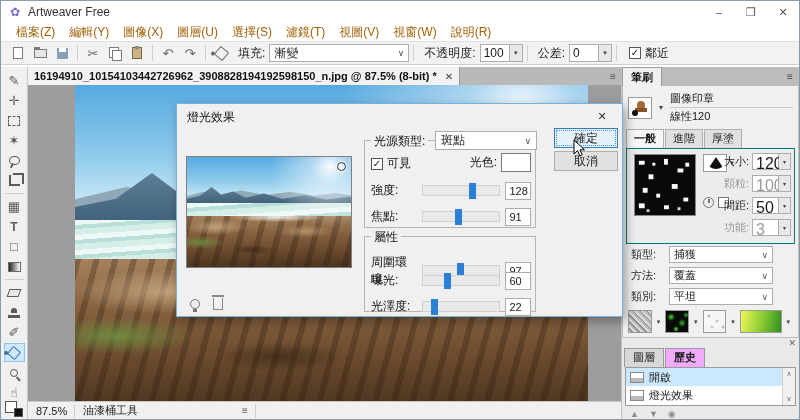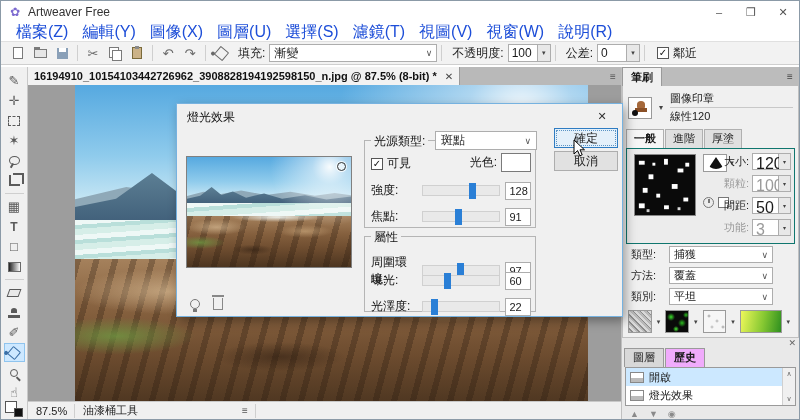--- a/index.html
+++ b/index.html
@@ -10,21 +10,21 @@
 
   
   .titlebar { height:22px; display:flex; align-items:center; background:#fff; }
   .app-icon { width:14px; height:14px; margin:0 6px 0 7px; color:#7d6bd0; font-size:12px; line-height:14px; text-align:center; }
   .title-text { font-size:12px; color:#333; }
   .win-controls { margin-left:auto; display:flex; height:22px; }
   .win-btn { width:32px; text-align:center; line-height:22px; color:#555; font-size:11px; }
 
   
   .menubar { height:18px; display:flex; align-items:center; padding-left:8px; background:#fff; }
-  .menu-item { padding:0 7px; font-size:16px; color:#1d4ed8; }
+  .menu-item { padding:0 7px; font-size:12px; color:#a16207; }
 
   
   .optionsbar { height:24px; background:#f2f2f2; border-top:1px solid #e0e0e0; border-bottom:1px solid #cfcfcf;
                 display:flex; align-items:center; padding-left:6px; }
   .tb-btn { width:22px; height:20px; display:flex; align-items:center; justify-content:center; color:#6a6a6a; }
   .tb-sep { width:1px; height:16px; background:#cfcfcf; margin:0 4px; }
   .i-page { width:10px; height:12px; background:#fff; border:1px solid #7a7a7a; }
   .i-folder { width:13px; height:9px; background:#e6e6e6; border:1px solid #7a7a7a; position:relative; }
   .i-folder:before { content:""; position:absolute; left:-1px; top:-3px; width:6px; height:2px; background:#7a7a7a; }
   .i-floppy { width:11px; height:11px; background:#8aa0b8; position:relative; }
@@ -32,21 +32,21 @@
   .i-copy { width:12px; height:12px; position:relative; }
   .i-copy:before,.i-copy:after { content:""; position:absolute; width:8px; height:9px; background:#fff; border:1px solid #7a7a7a; }
   .i-copy:before { left:0; top:0; } .i-copy:after { left:3px; top:3px; }
   .i-paste { width:10px; height:12px; background:#cbb287; border:1px solid #7a6a3a; position:relative; }
   .i-paste:before { content:""; position:absolute; left:2px; top:-2px; width:4px; height:3px; background:#8a8a8a; }
   .glyph { font-size:13px; line-height:1; }
   .i-bucket-s { width:11px; height:11px; border:1.5px solid #6a6a6a; transform:rotate(40deg); border-radius:1px; position:relative; }
   .i-bucket-s:before { content:""; position:absolute; left:-4px; bottom:-3px; width:4px; height:4px; background:#6a6a6a; border-radius:50%; }
   .opt-label { margin:0 4px 0 6px; color:#222; }
   .dd-box { height:18px; background:#fff; border:1px solid #adadad; display:flex; align-items:center; padding:0 4px; }
-  .dd-fill { width:168px; justify-content:space-between; }
+  .dd-fill { width:140px; justify-content:space-between; }
   .dd-chev { color:#555; font-size:9px; margin-left:4px; }
   .spin-box { width:30px; height:18px; background:#fff; border:1px solid #adadad; display:flex; align-items:center; padding-left:3px; }
   .spin-btn { width:13px; height:18px; background:#e8e8e8; border:1px solid #adadad; border-left:none; font-size:7px;
               display:flex; align-items:center; justify-content:center; color:#444; }
   .checkbox { width:12px; height:12px; background:#fff; border:1px solid #555; font-size:10px; line-height:10px;
               text-align:center; color:#111; margin:0 4px 0 8px; }
 
   
   .main { position:absolute; top:66px; left:0; right:0; bottom:0; display:flex; }
 

